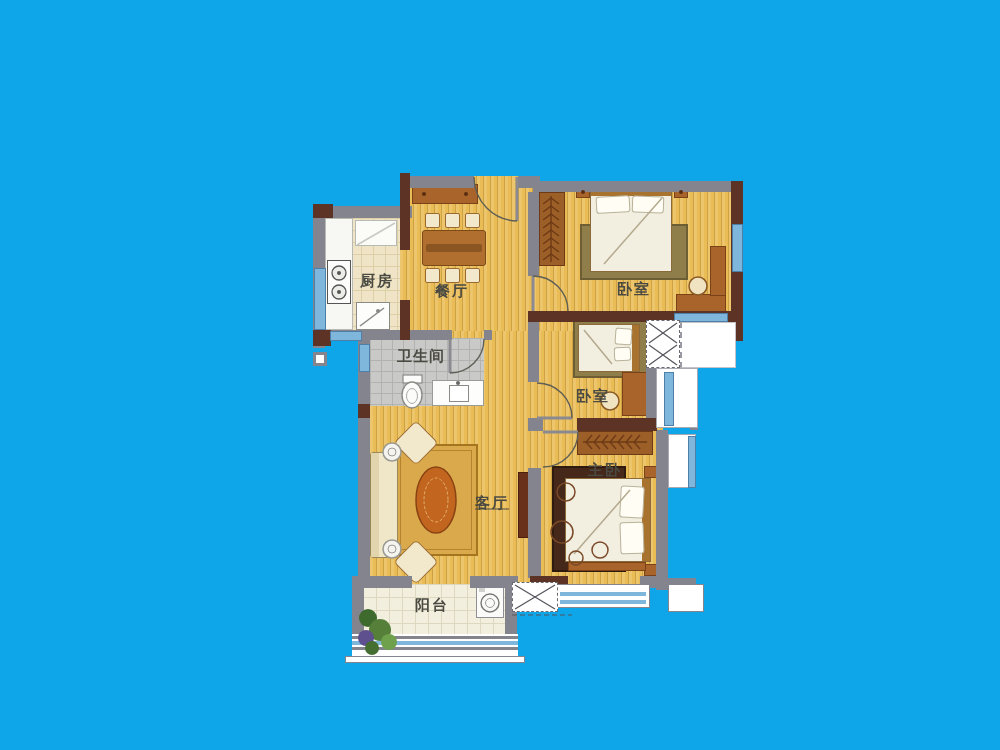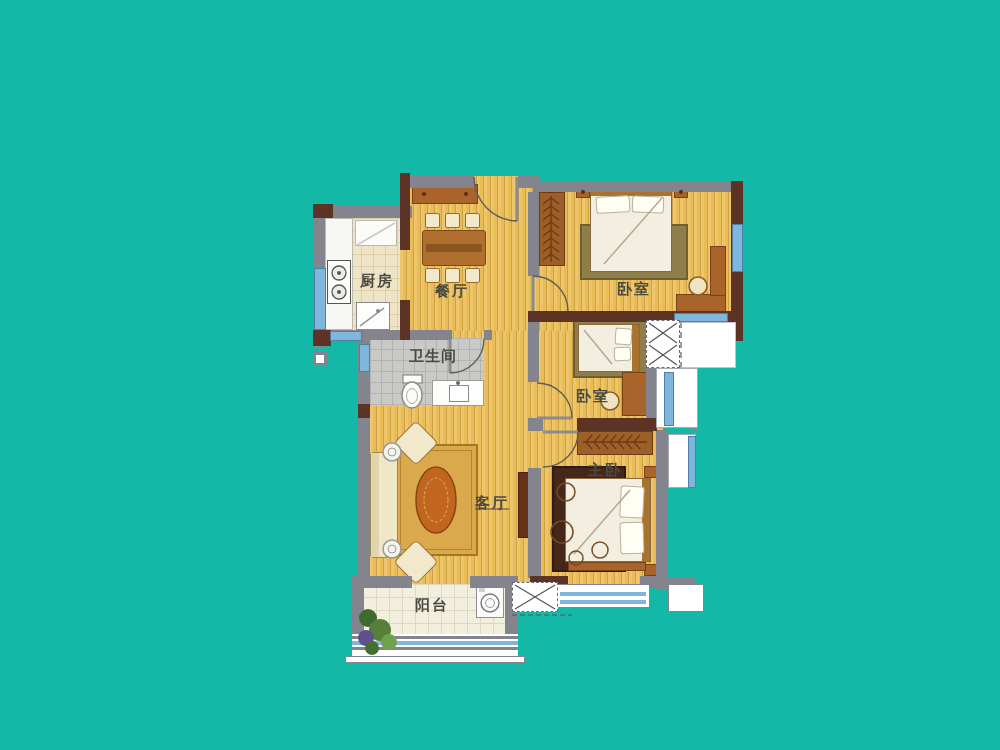--- a/index.html
+++ b/index.html
@@ -1,16 +1,16 @@
 <!DOCTYPE html>
 <html><head>
 <meta charset="utf-8">
 <style>
   html,body{margin:0;padding:0;background:#fff;}
-  #canvas{position:relative;width:1000px;height:750px;background:#14b8a6;overflow:hidden;
+  #canvas{position:relative;width:1000px;height:750px;background:#0ea5e9;overflow:hidden;
           font-family:"Liberation Sans",sans-serif;}
   .abs{position:absolute;}
   .floor{z-index:0;}
   .rug{z-index:1;}
   .fur{z-index:2;}
   .wall{z-index:3;}
   .fix{z-index:4;}
   #anno{position:absolute;left:0;top:0;z-index:5;pointer-events:none;}
   .lbl{position:absolute;transform:translate(-50%,-50%);z-index:6;
        font-weight:600;font-size:15px;color:#4a4a42;letter-spacing:2px;white-space:nowrap;}
@@ -294,19 +294,19 @@
       <circle cx="424" cy="194" r="2"></circle>
         <circle cx="466" cy="194" r="2"></circle>
       <circle cx="583" cy="192" r="2"></circle>
         <circle cx="681" cy="192" r="2"></circle>
     </g>
   </svg>
 
   <div class="lbl" style="left:377px;top:281px;">厨房</div>
   <div class="lbl" style="left:452px;top:291px;">餐厅</div>
   <div class="lbl" style="left:634px;top:289px;">卧室</div>
-  <div class="lbl" style="left:421px;top:356px;letter-spacing:1px;margin-left:12px;">卫生间</div>
+  <div class="lbl" style="left:421px;top:356px;letter-spacing:1px;">卫生间</div>
   <div class="lbl" style="left:593px;top:396px;">卧室</div>
   <div class="lbl" style="left:492px;top:503px;text-decoration:underline;">客厅</div>
   <div class="lbl" style="left:605px;top:470px;">主卧</div>
   <div class="lbl" style="left:432px;top:605px;">阳台</div>
 
 </div>
 
 </body></html>

